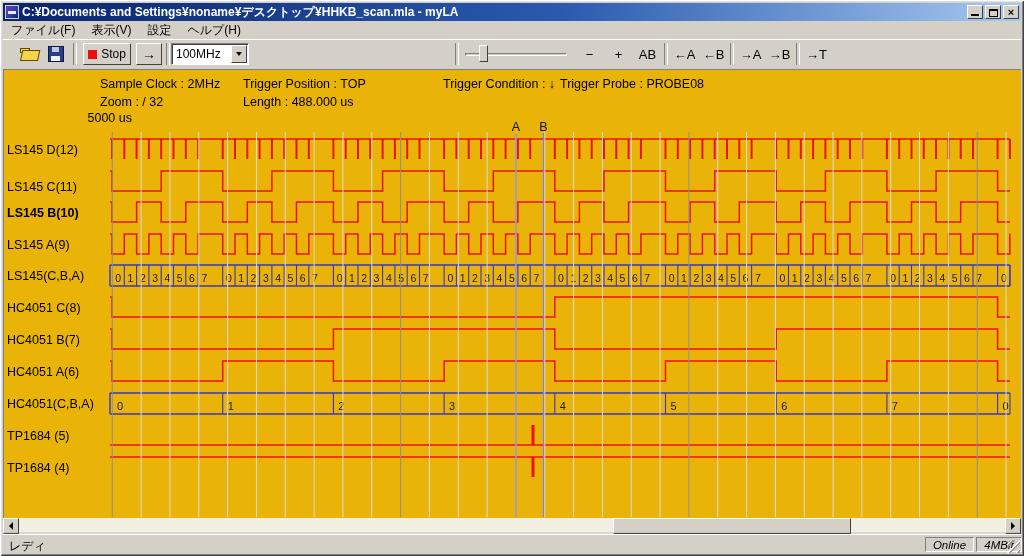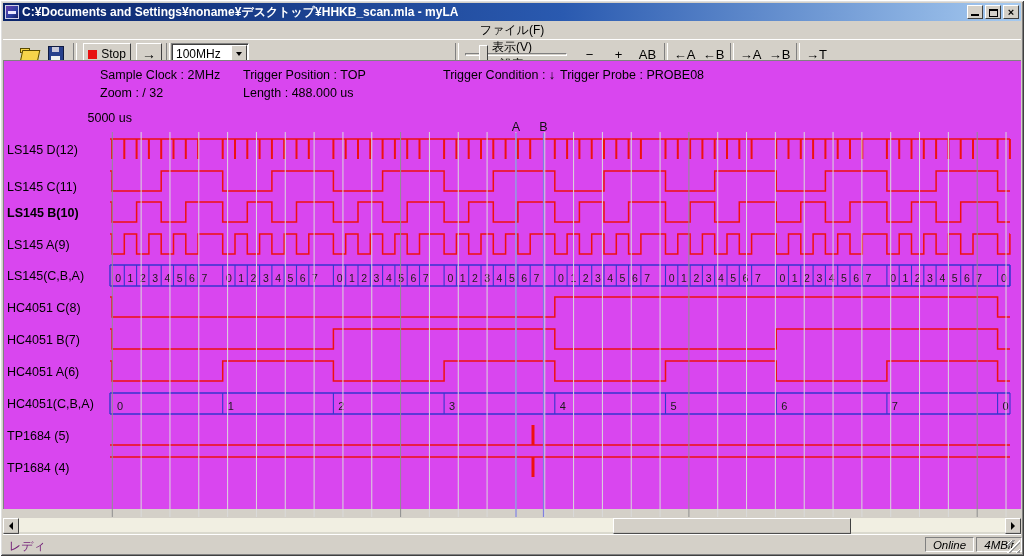--- a/index.html
+++ b/index.html
@@ -18,21 +18,21 @@
   .app-icon::after{content:"";position:absolute;left:2px;top:5px;width:8px;height:3px;background:#e8e8ff;}
   .title-text{font-size:12px;font-weight:bold;white-space:nowrap;letter-spacing:0;}
   .caption-btns{margin-left:auto;display:flex;gap:2px;padding-right:2px;}
   .cap{width:16px;height:14px;background:#d4d0c8;border:1px solid;
        border-color:#fff #404040 #404040 #fff;display:flex;align-items:flex-end;
        justify-content:center;box-sizing:border-box;font-size:9px;color:#000;}
   .glyph-min{width:8px;height:2px;background:#000;margin-bottom:2px;}
   .glyph-max{width:9px;height:8px;border:1px solid #000;border-top:2px solid #000;margin-bottom:1px;box-sizing:border-box;}
   .glyph-close{font-size:11px;font-weight:bold;line-height:12px;margin-bottom:0;}
   
-  .menubar{position:absolute;top:22px;left:3px;right:3px;height:17px;display:flex;align-items:center;flex-direction:column;}
+  .menubar{position:absolute;top:22px;left:3px;right:3px;height:17px;display:flex;align-items:flex-end;}
   .menu-item{font-size:12px;color:#000;padding:0 8px;}
   
   .toolbar{position:absolute;top:39px;left:3px;right:3px;height:29px;
            border-top:1px solid #ffffff;border-bottom:1px solid #808080;}
   .tsep{position:absolute;top:3px;height:22px;width:2px;
         border-left:1px solid #808080;border-right:1px solid #fff;}
   .icon-btn{position:absolute;top:3px;width:22px;height:22px;display:flex;align-items:center;justify-content:center;}
   .stop-btn{position:absolute;top:3px;left:80px;width:48px;height:22px;background:#d4d0c8;
             border:1px solid;border-color:#fff #404040 #404040 #fff;display:flex;align-items:center;
             justify-content:center;gap:4px;font-size:12px;color:#000;box-sizing:border-box;}
@@ -58,40 +58,40 @@
   .tbtn-row .tsep2{width:2px;height:22px;border-left:1px solid #808080;border-right:1px solid #fff;margin:0 2px;}
   
   .folder{width:17px;height:12px;position:relative;}
   .folder .back{position:absolute;left:0;top:0;width:8px;height:3px;background:#f7d44a;border:1px solid #5a4a00;}
   .folder .body{position:absolute;left:0;top:2px;width:16px;height:9px;background:#f7d44a;border:1px solid #5a4a00;
                 transform:skewX(-12deg);transform-origin:bottom left;}
   .floppy{width:14px;height:14px;background:#27408b;position:relative;border:1px solid #101a40;}
   .floppy .shutter{position:absolute;top:0;left:3px;width:7px;height:5px;background:#c8c8d8;}
   .floppy .label{position:absolute;bottom:0;left:2px;width:9px;height:5px;background:#f0f0f0;}
   
-  .client{position:absolute;top:60px;left:3px;width:1018px;height:449px;background:#d946ef;
+  .client{position:absolute;top:69px;left:3px;width:1018px;height:449px;background:#eab308;
           box-shadow:inset 1px 0 0 #808080, inset 0 1px 0 #808080;}
   .info-span{position:absolute;font-size:12.5px;color:#000;white-space:nowrap;}
   .ruler-label{position:absolute;left:62px;top:111px;width:70px;text-align:right;
                font-size:12.5px;color:#000;}
   .sig-label{position:absolute;left:7px;font-size:12.5px;color:#000;white-space:nowrap;}
   #wf{position:absolute;left:0;top:0;z-index:4;}
   
   .hscroll{position:absolute;top:518px;left:3px;width:1018px;height:16px;background:#f1efe2;}
   .sb-btn{position:absolute;top:0;width:16px;height:16px;background:#d4d0c8;border:1px solid;
           border-color:#fff #404040 #404040 #fff;display:flex;align-items:center;justify-content:center;box-sizing:border-box;}
   .sb-left{left:0;}  .sb-right{right:0;}
   .tri-l{width:0;height:0;border-top:4px solid transparent;border-bottom:4px solid transparent;border-right:4px solid #000;}
   .tri-r{width:0;height:0;border-top:4px solid transparent;border-bottom:4px solid transparent;border-left:4px solid #000;}
   .sb-thumb{position:absolute;top:0;left:610px;width:238px;height:16px;background:#d4d0c8;
             border:1px solid;border-color:#fff #404040 #404040 #fff;box-sizing:border-box;}
   
   .statusbar{position:absolute;top:534px;left:3px;width:1018px;height:19px;background:#d4d0c8;
              border-top:1px solid #fff;box-shadow:0 -2px 0 #80808033;}
-  .status-ready{position:absolute;left:6px;top:3px;font-size:12px;color:#701a75;}
+  .status-ready{position:absolute;left:6px;top:3px;font-size:12px;color:#000000;}
   .status-panel{position:absolute;top:2px;height:15px;border:1px solid;border-color:#808080 #fff #fff #808080;
                 font-size:11.5px;color:#000;display:flex;align-items:center;justify-content:center;box-sizing:border-box;font-style:italic;}
   .p-online{left:922px;width:49px;}
   .p-mem{left:973px;width:46px;}
   .grip{position:absolute;right:1px;bottom:1px;width:13px;height:13px;
         background:repeating-linear-gradient(135deg,transparent 0 3px,#fff 3px 4px,#9a9a9a 4px 6px);}
 </style>
 </head>
 <body>
 

